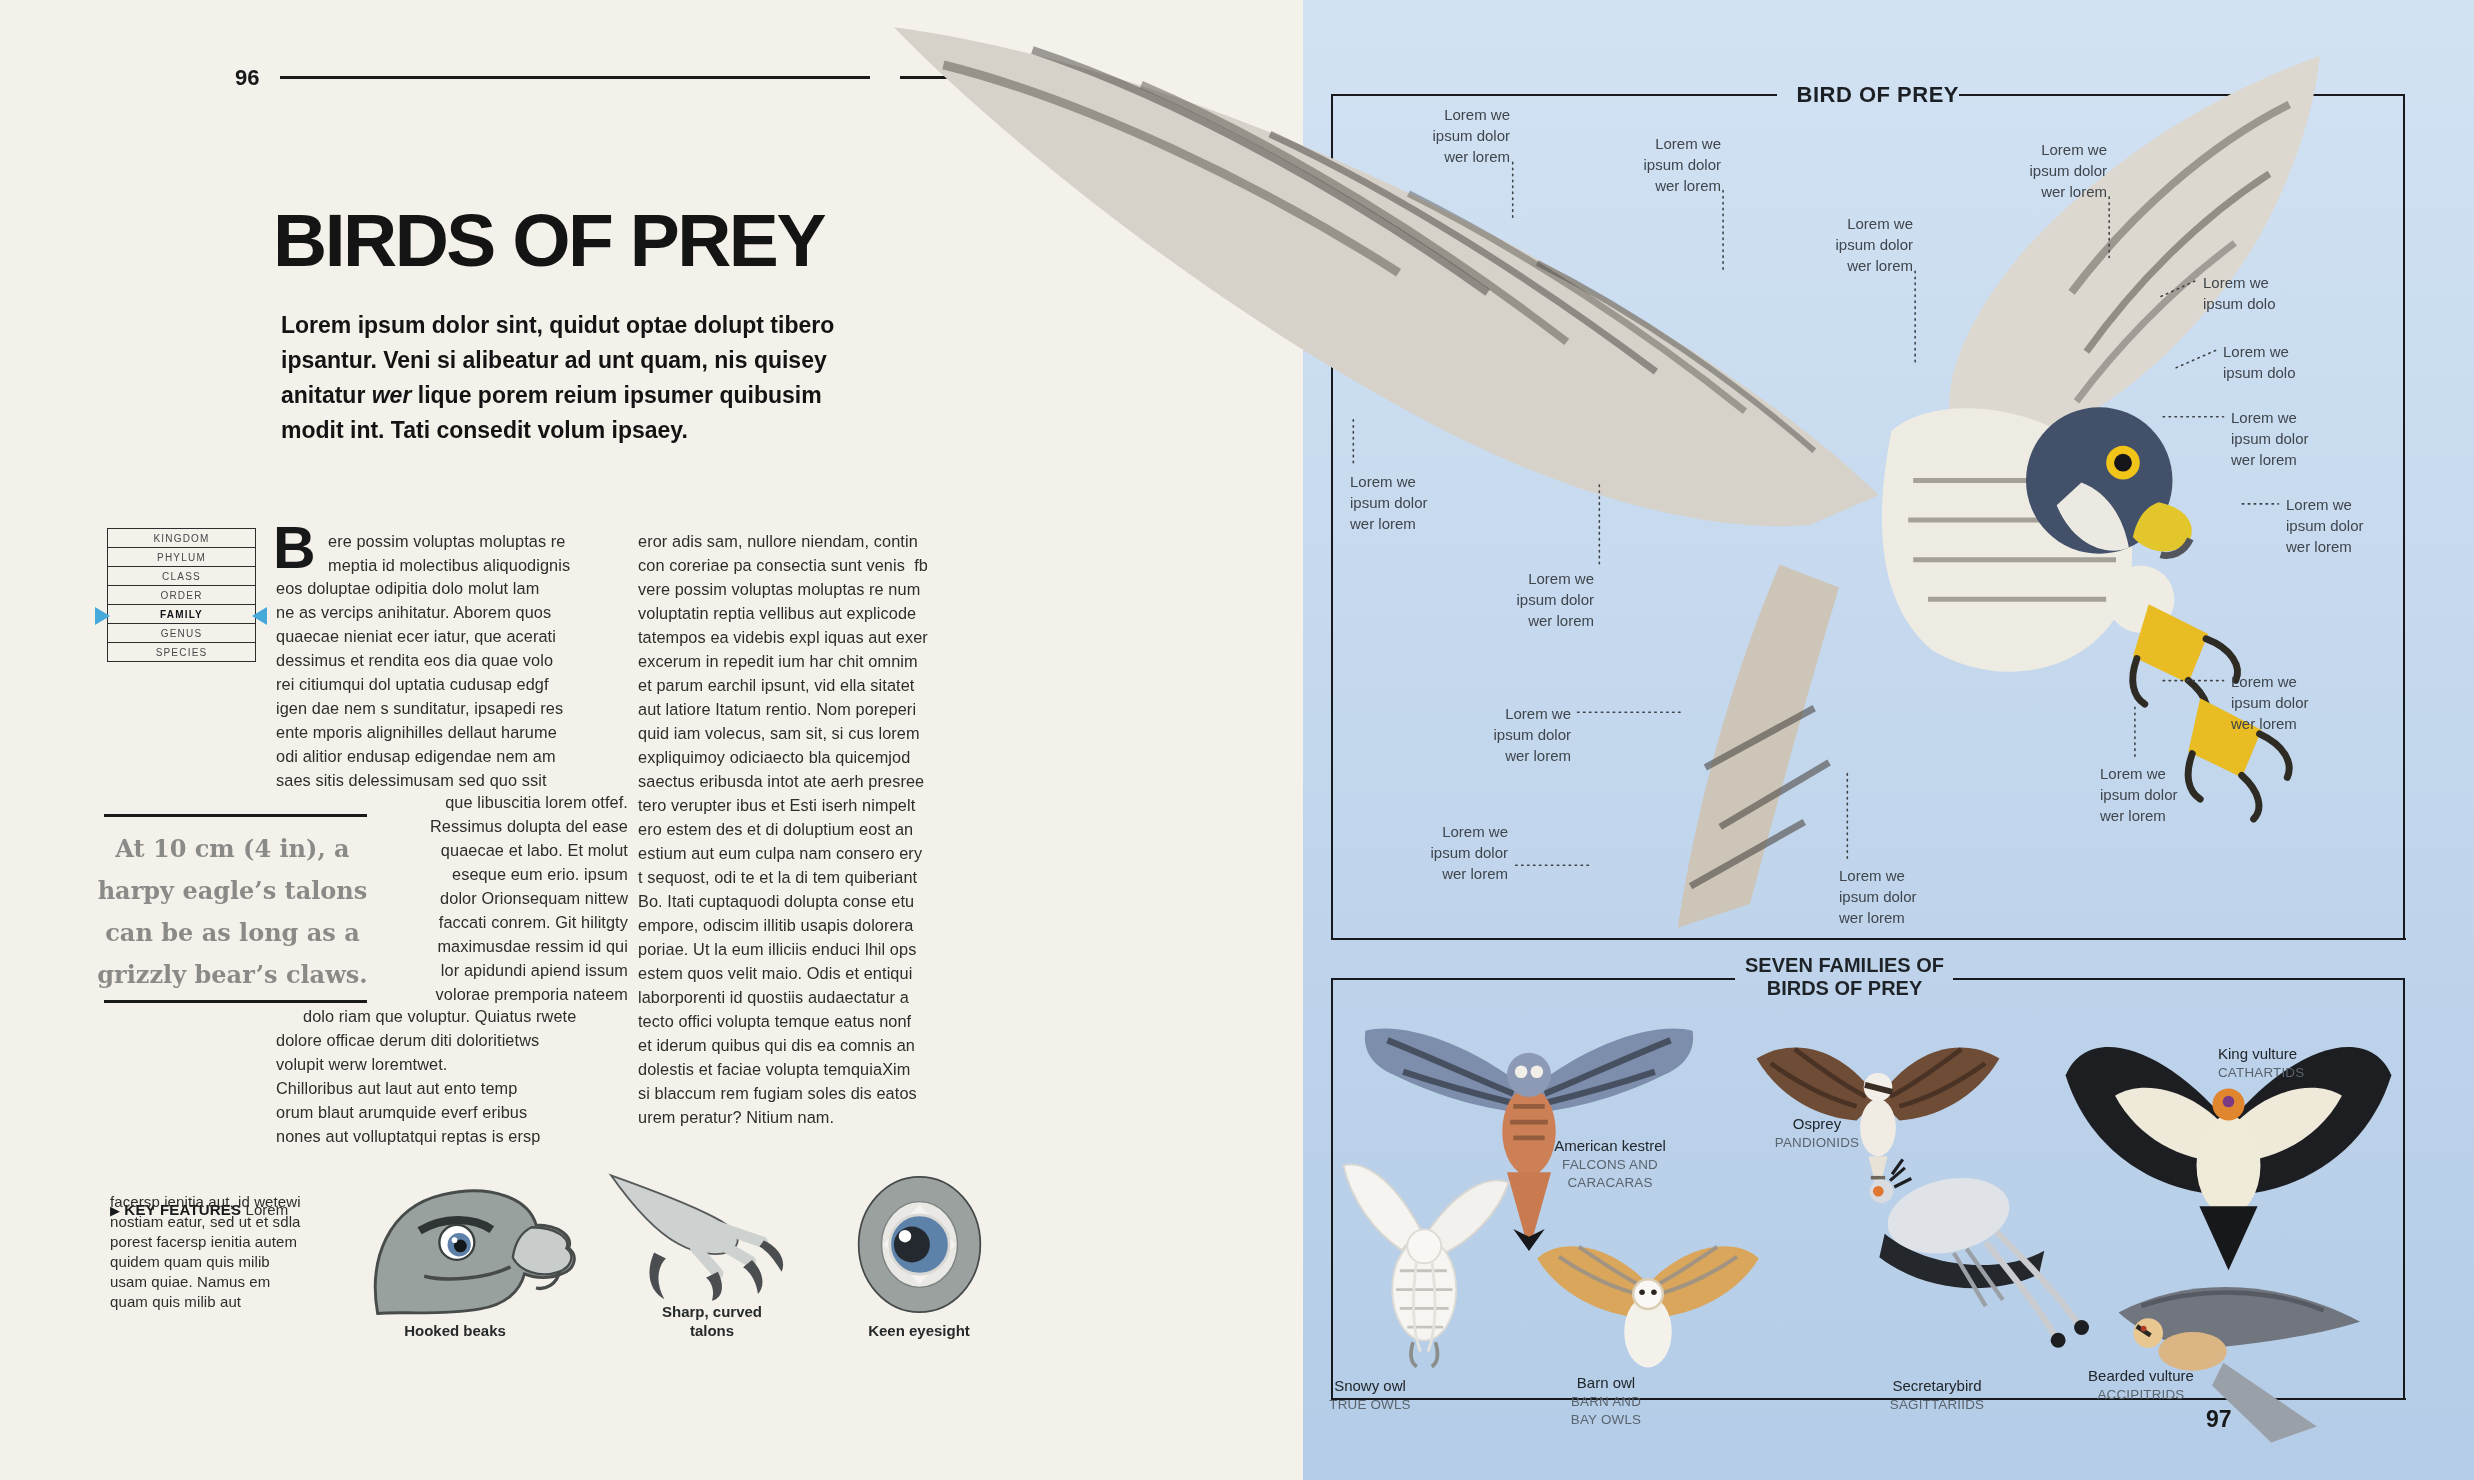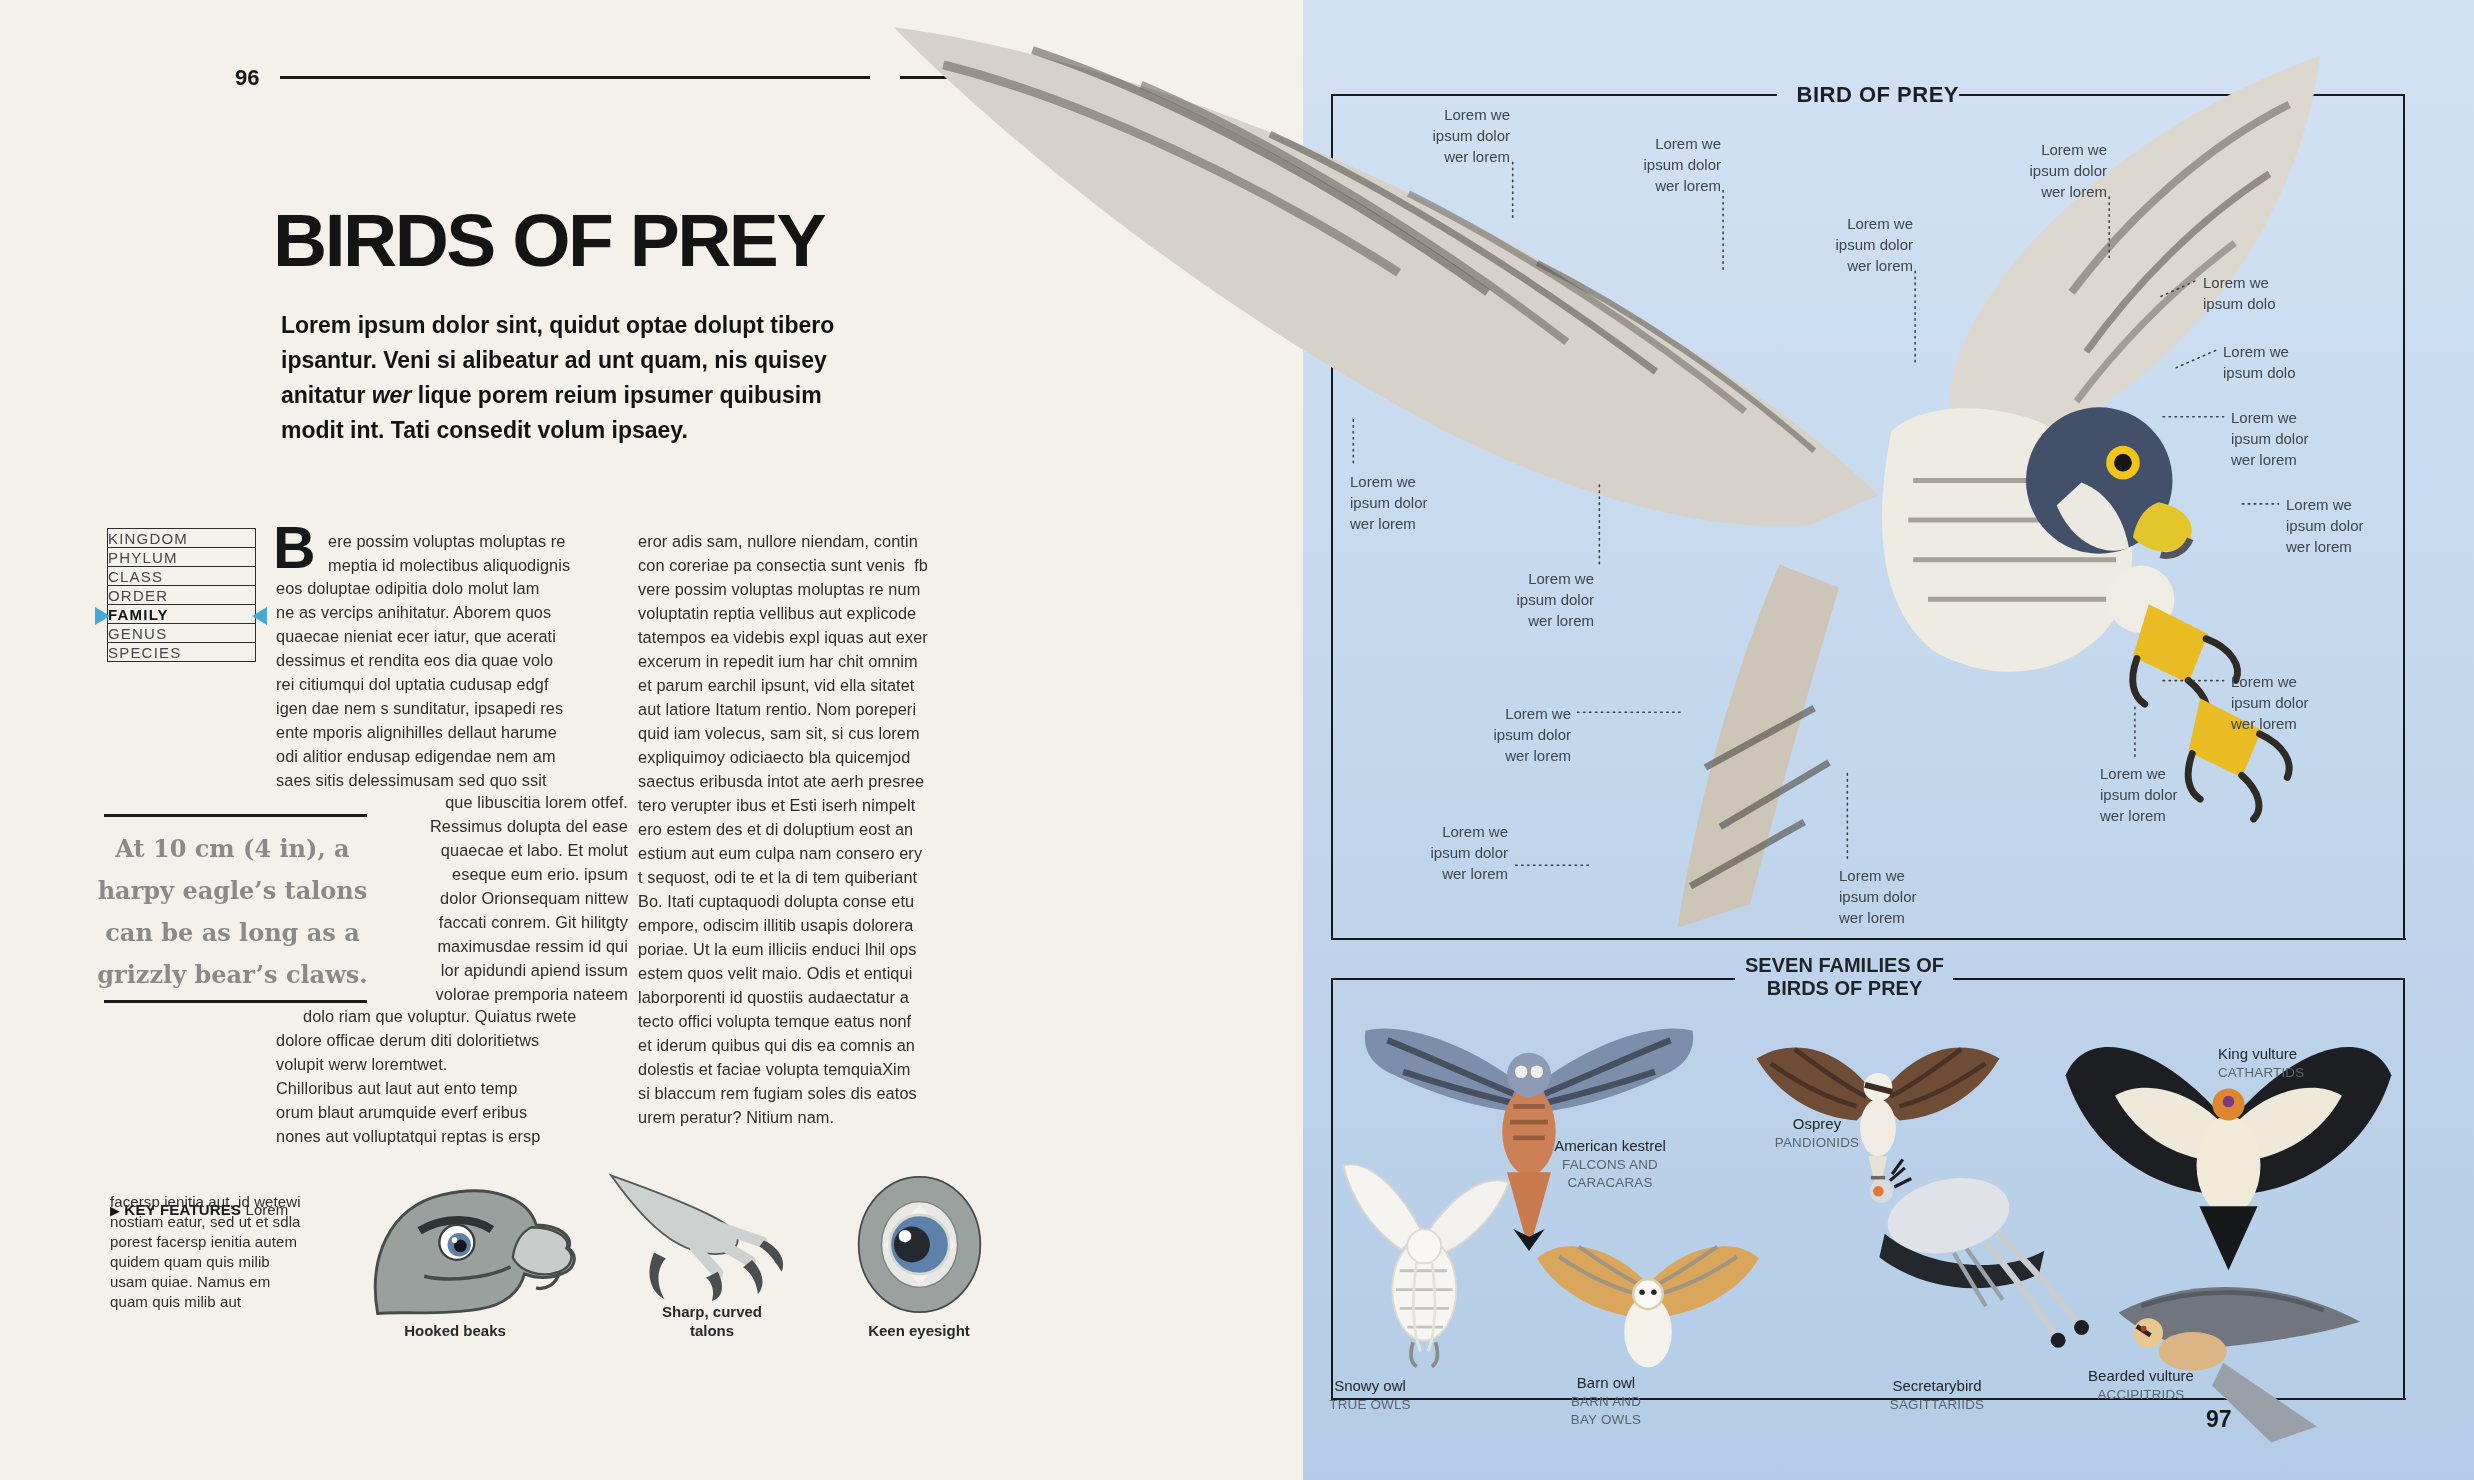--- a/index.html
+++ b/index.html
@@ -16,21 +16,21 @@
   .rule{background:#1a1a1a;height:2.5px;}
   #rule-96a{left:280px;top:76px;width:590px;}
   #rule-96b{left:900px;top:76px;width:57px;}
   #title-script{left:101px;top:125px;font-family:"DejaVu Serif",serif;font-size:56px;color:#8f8f8c;letter-spacing:0.5px;}
   #title-main{left:273px;top:197px;font-size:75px;font-weight:900;letter-spacing:-2.5px;color:#141414;}
   #intro{left:281px;top:308px;font-size:23px;line-height:35px;font-weight:bold;color:#131313;}
   #intro .il{white-space:pre;}
   #intro i{font-weight:bold;}
   
   #tax-box{left:107px;top:528px;width:147px;border:1.5px solid #2d2d2d;background:#f4f1ea;}
-  .tax-row{height:18px;border-bottom:1px solid #2d2d2d;text-align:left;font-size:15px;letter-spacing:1.2px;color:#45474a;line-height:19px;}
+  .tax-row{height:18px;border-bottom:1px solid #2d2d2d;text-align:center;font-size:10px;letter-spacing:1.2px;color:#45474a;line-height:19px;}
   .tax-row:last-child{border-bottom:none;}
   .tax-row.active{font-weight:bold;color:#111417;}
   .tax-arrow{width:0;height:0;border-top:9.4px solid transparent;border-bottom:9.4px solid transparent;}
   #tax-arrow-left{left:95px;top:607px;border-left:15px solid #45a9da;}
   #tax-arrow-right{left:252px;top:607px;border-right:15px solid #45a9da;}
   
   .bodytxt{font-size:16.3px;line-height:24px;color:#2e2d2b;letter-spacing:0.1px;}
   .bodytxt .tline{white-space:pre;}
   #dropcap{left:273px;top:524px;font-size:59px;line-height:49px;font-weight:800;color:#17181a;}
   #col1-a{left:328px;top:529px;}

